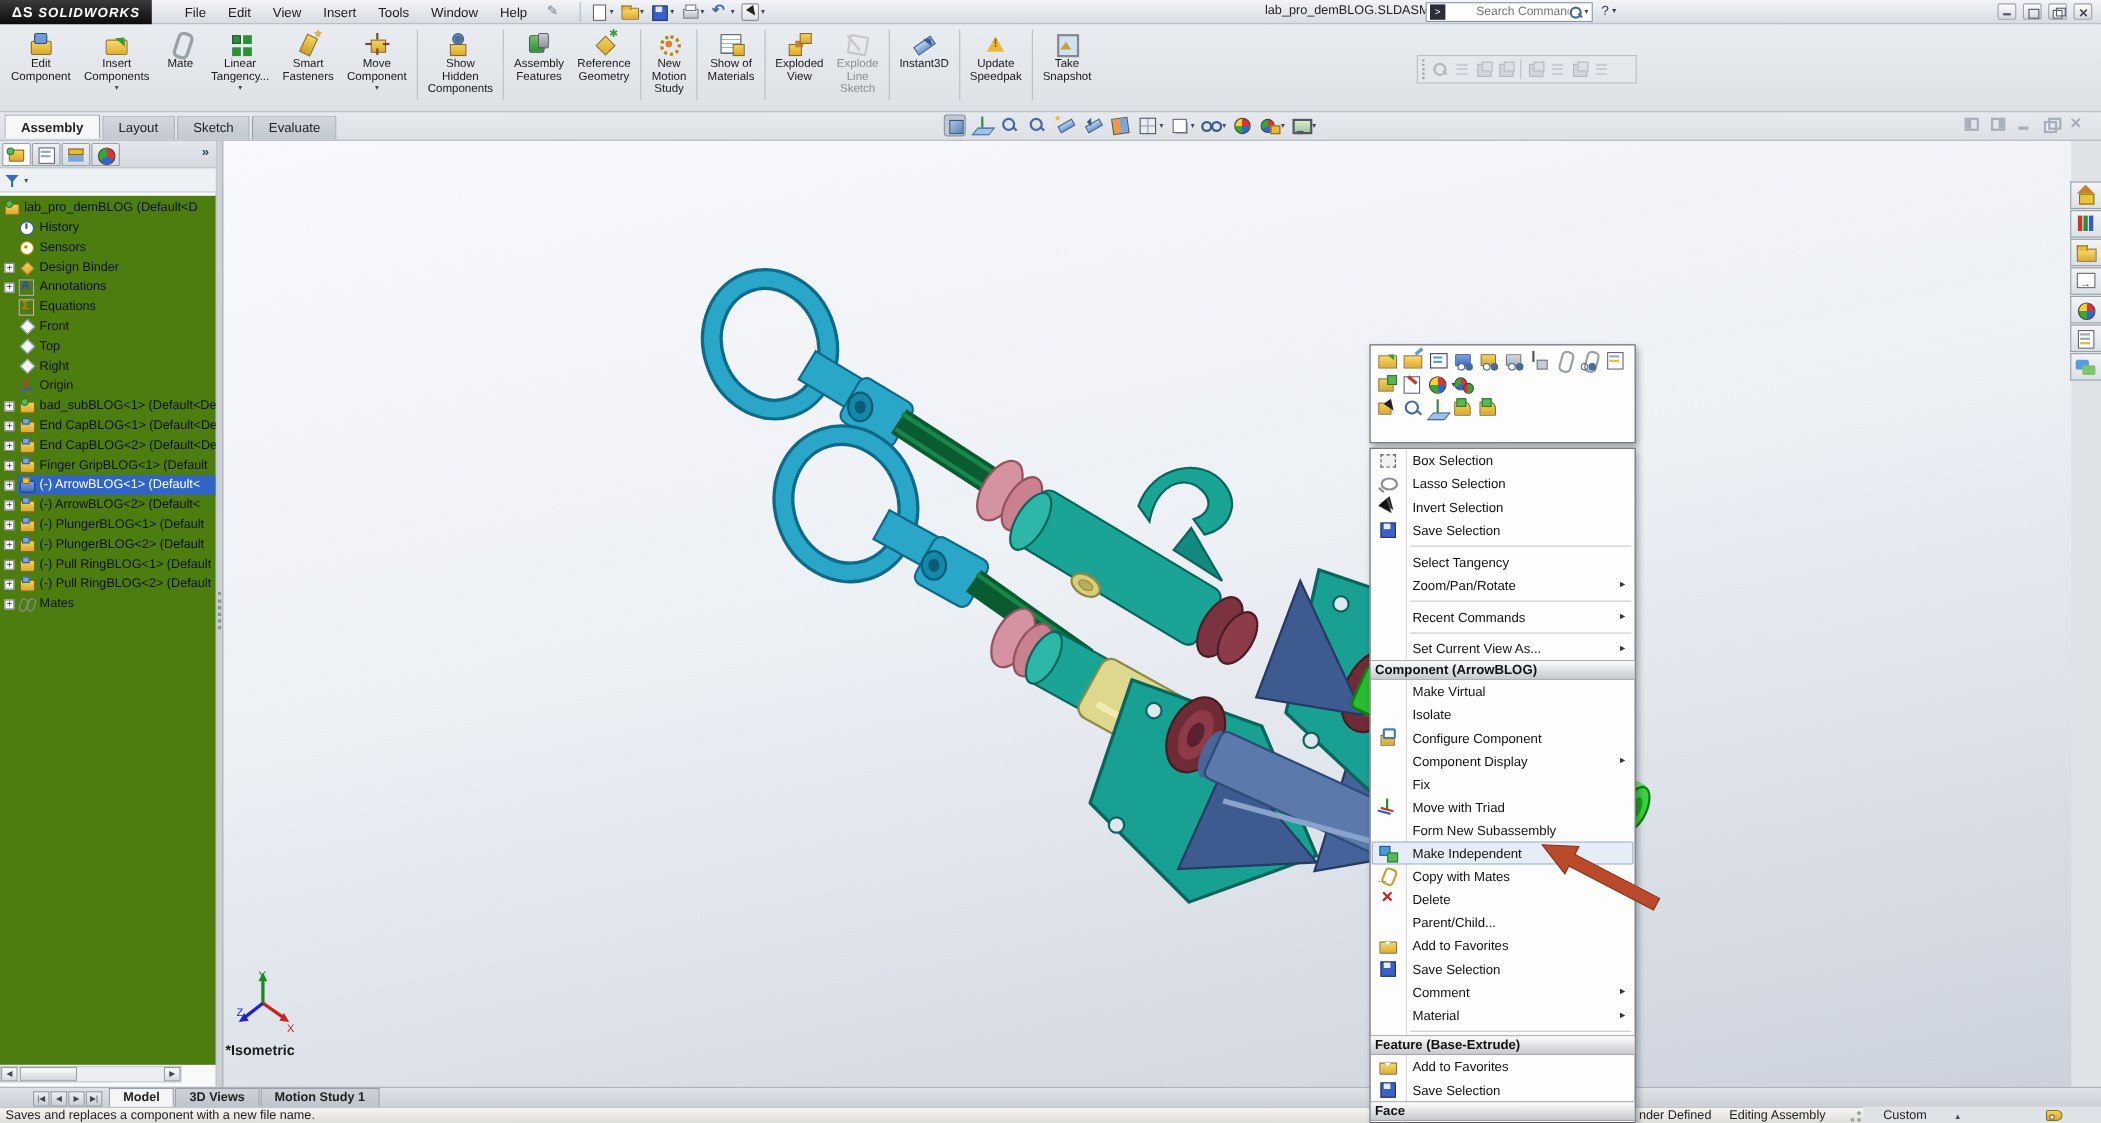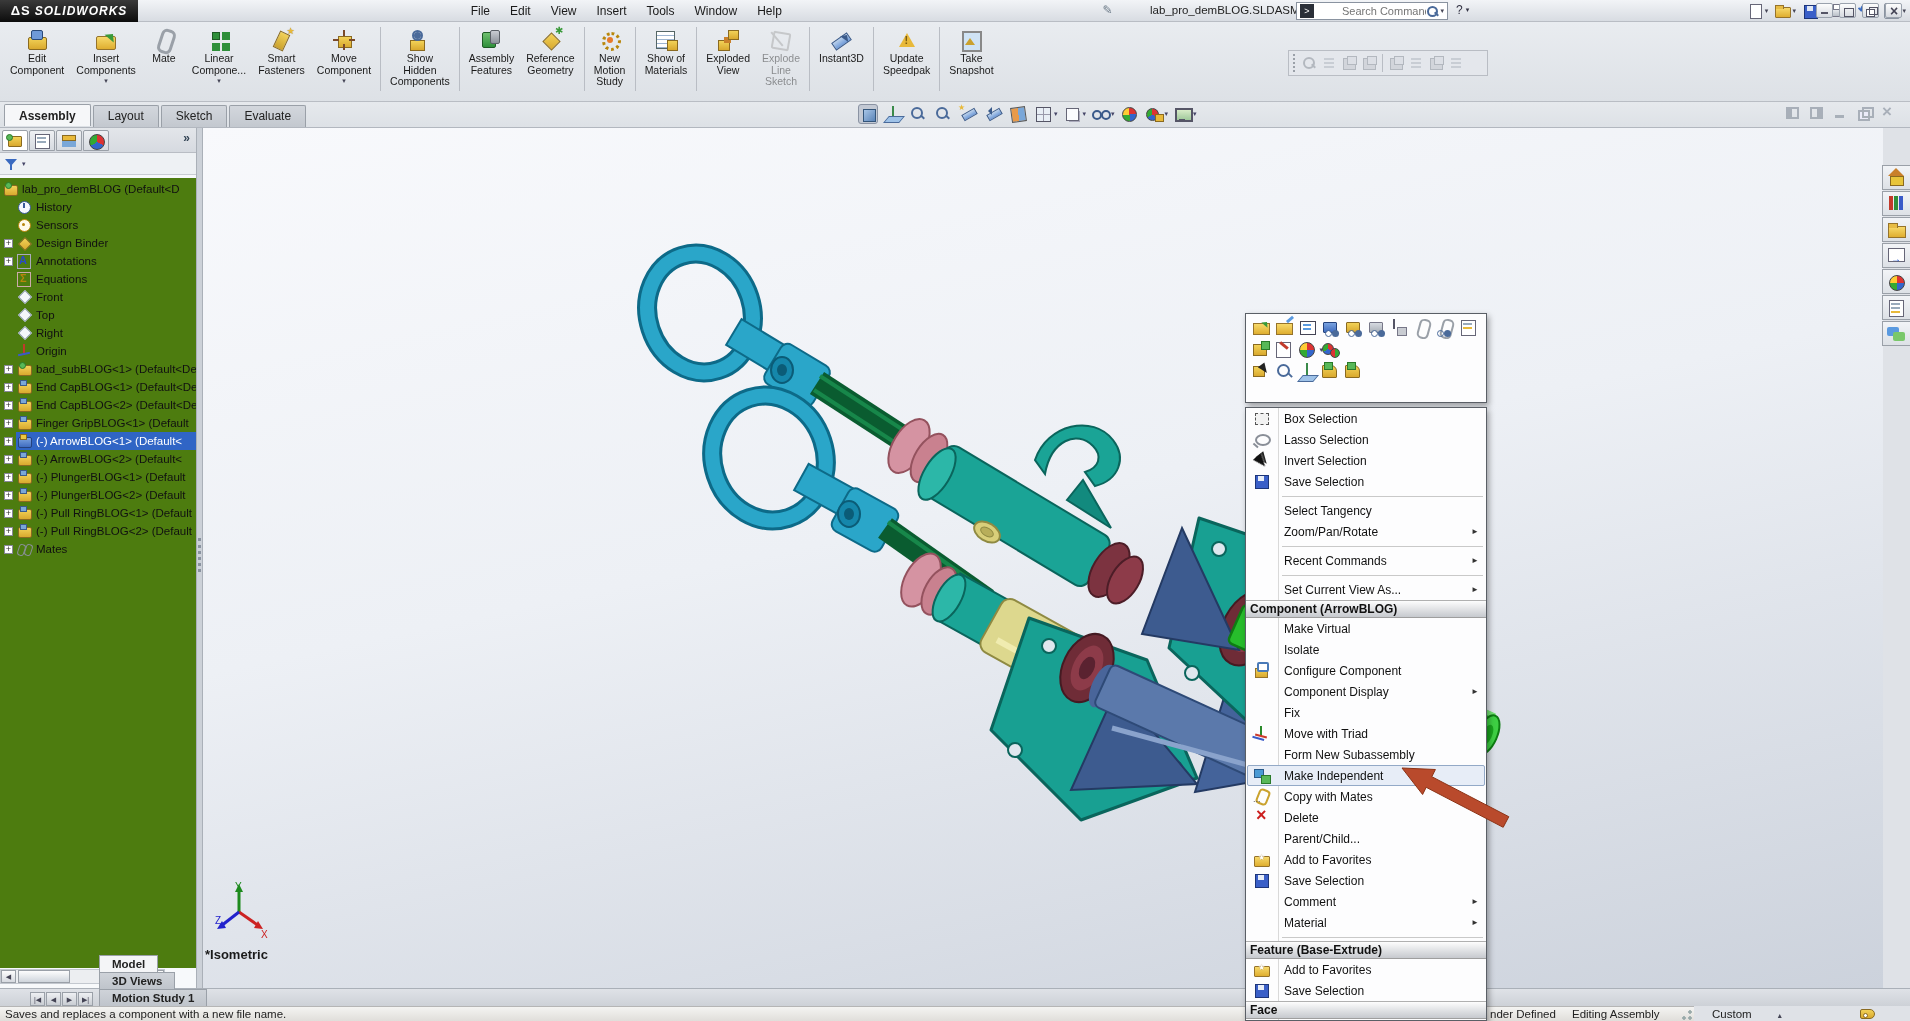--- a/index.html
+++ b/index.html
@@ -1,20 +1,20 @@
 <!DOCTYPE html>
 <html><head>
 <meta charset="utf-8">
 <style>
   * { margin:0; padding:0; box-sizing:border-box; }
   html,body { width:1910px; height:1021px; overflow:hidden; font-family:"Liberation Sans", sans-serif; background:#dfe2e7; position:relative; }
 
   
   #titlebar { position:absolute; left:0; top:0; width:1910px; height:22px;
-    background:linear-gradient(#f2f4f7,#d8dce2); border-bottom:1px solid #b9bdc4; display:flex; align-items:center; z-index:30;justify-content:space-between;}
+    background:linear-gradient(#f2f4f7,#d8dce2); border-bottom:1px solid #b9bdc4; display:flex; align-items:center; z-index:30;}
   #logo { width:138px; height:22px; background:linear-gradient(#3a3a3a,#0c0c0c); color:#fff; display:flex; align-items:center; justify-content:center; font-size:12px; letter-spacing:1px; font-weight:bold; font-style:italic; }
   #logo .mark{ font-style:normal; margin-right:4px; font-size:13px;}
   .menu-item { padding:16px 10px; font-size:12px; color:#1a1a1a; cursor:default; }
   #pen-icon{ width:16px;height:16px; color:#6a7886; font-size:12px; margin:0 8px;}
   .qa-sep{ width:1px; height:18px; background:#b5bac2; margin:0 6px;}
   .qa { display:flex; align-items:center; margin-right:2px; padding:1px 2px; }
   .qa .ic { width:16px; height:16px; position:relative; display:inline-block;}
   .qa .dd { font-size:7px; color:#445; margin-left:2px;}
   #win-title { position:absolute; left:1150px; top:4px; font-size:11.5px; color:#222; }
   #searchbox { position:absolute; left:1296px; top:2px; width:152px; height:18px; background:#fff; border:1px solid #8a93a0; display:flex; align-items:center; }
@@ -407,21 +407,21 @@
         <span class="ric ri-mate"></span>
         <span class="rl">Mate</span>
         <span class="rl"></span>
         <span class="rl"></span>
 
       </div>
 
       <div class="rb dd">
         <span class="ric ri-linear"></span>
         <span class="rl">Linear</span>
-        <span class="rl">Compone...</span>
+        <span class="rl">Tangency...</span>
         <span class="rl"></span>
         <span class="rdd">▾</span>
       </div>
 
       <div class="rb">
         <span class="ric ri-smart"></span>
         <span class="rl">Smart</span>
         <span class="rl">Fasteners</span>
         <span class="rl"></span>
 
@@ -981,21 +981,21 @@
   <div class="tp tp-chat"></div>
 </div>
 
 <div id="bottombar">
   <div id="mtab-nav">
     <div class="mnav">|◀</div>
     <div class="mnav">◀</div>
     <div class="mnav">▶</div>
     <div class="mnav">▶|</div>
   </div>
-  <div style="display:flex;align-items:flex-start;flex-direction:column;">
+  <div style="display:flex;align-items:flex-end;">
 
   <div class="mtab active">Model</div>
       <div class="mtab">3D Views</div>
       <div class="mtab">Motion Study 1</div>
     </div>
 </div>
 <div id="statusbar">
   <span id="status-msg">Saves and replaces a component with a new file name.</span>
   <span id="status-defined">nder Defined</span>
   <span id="status-mode">Editing Assembly</span>

